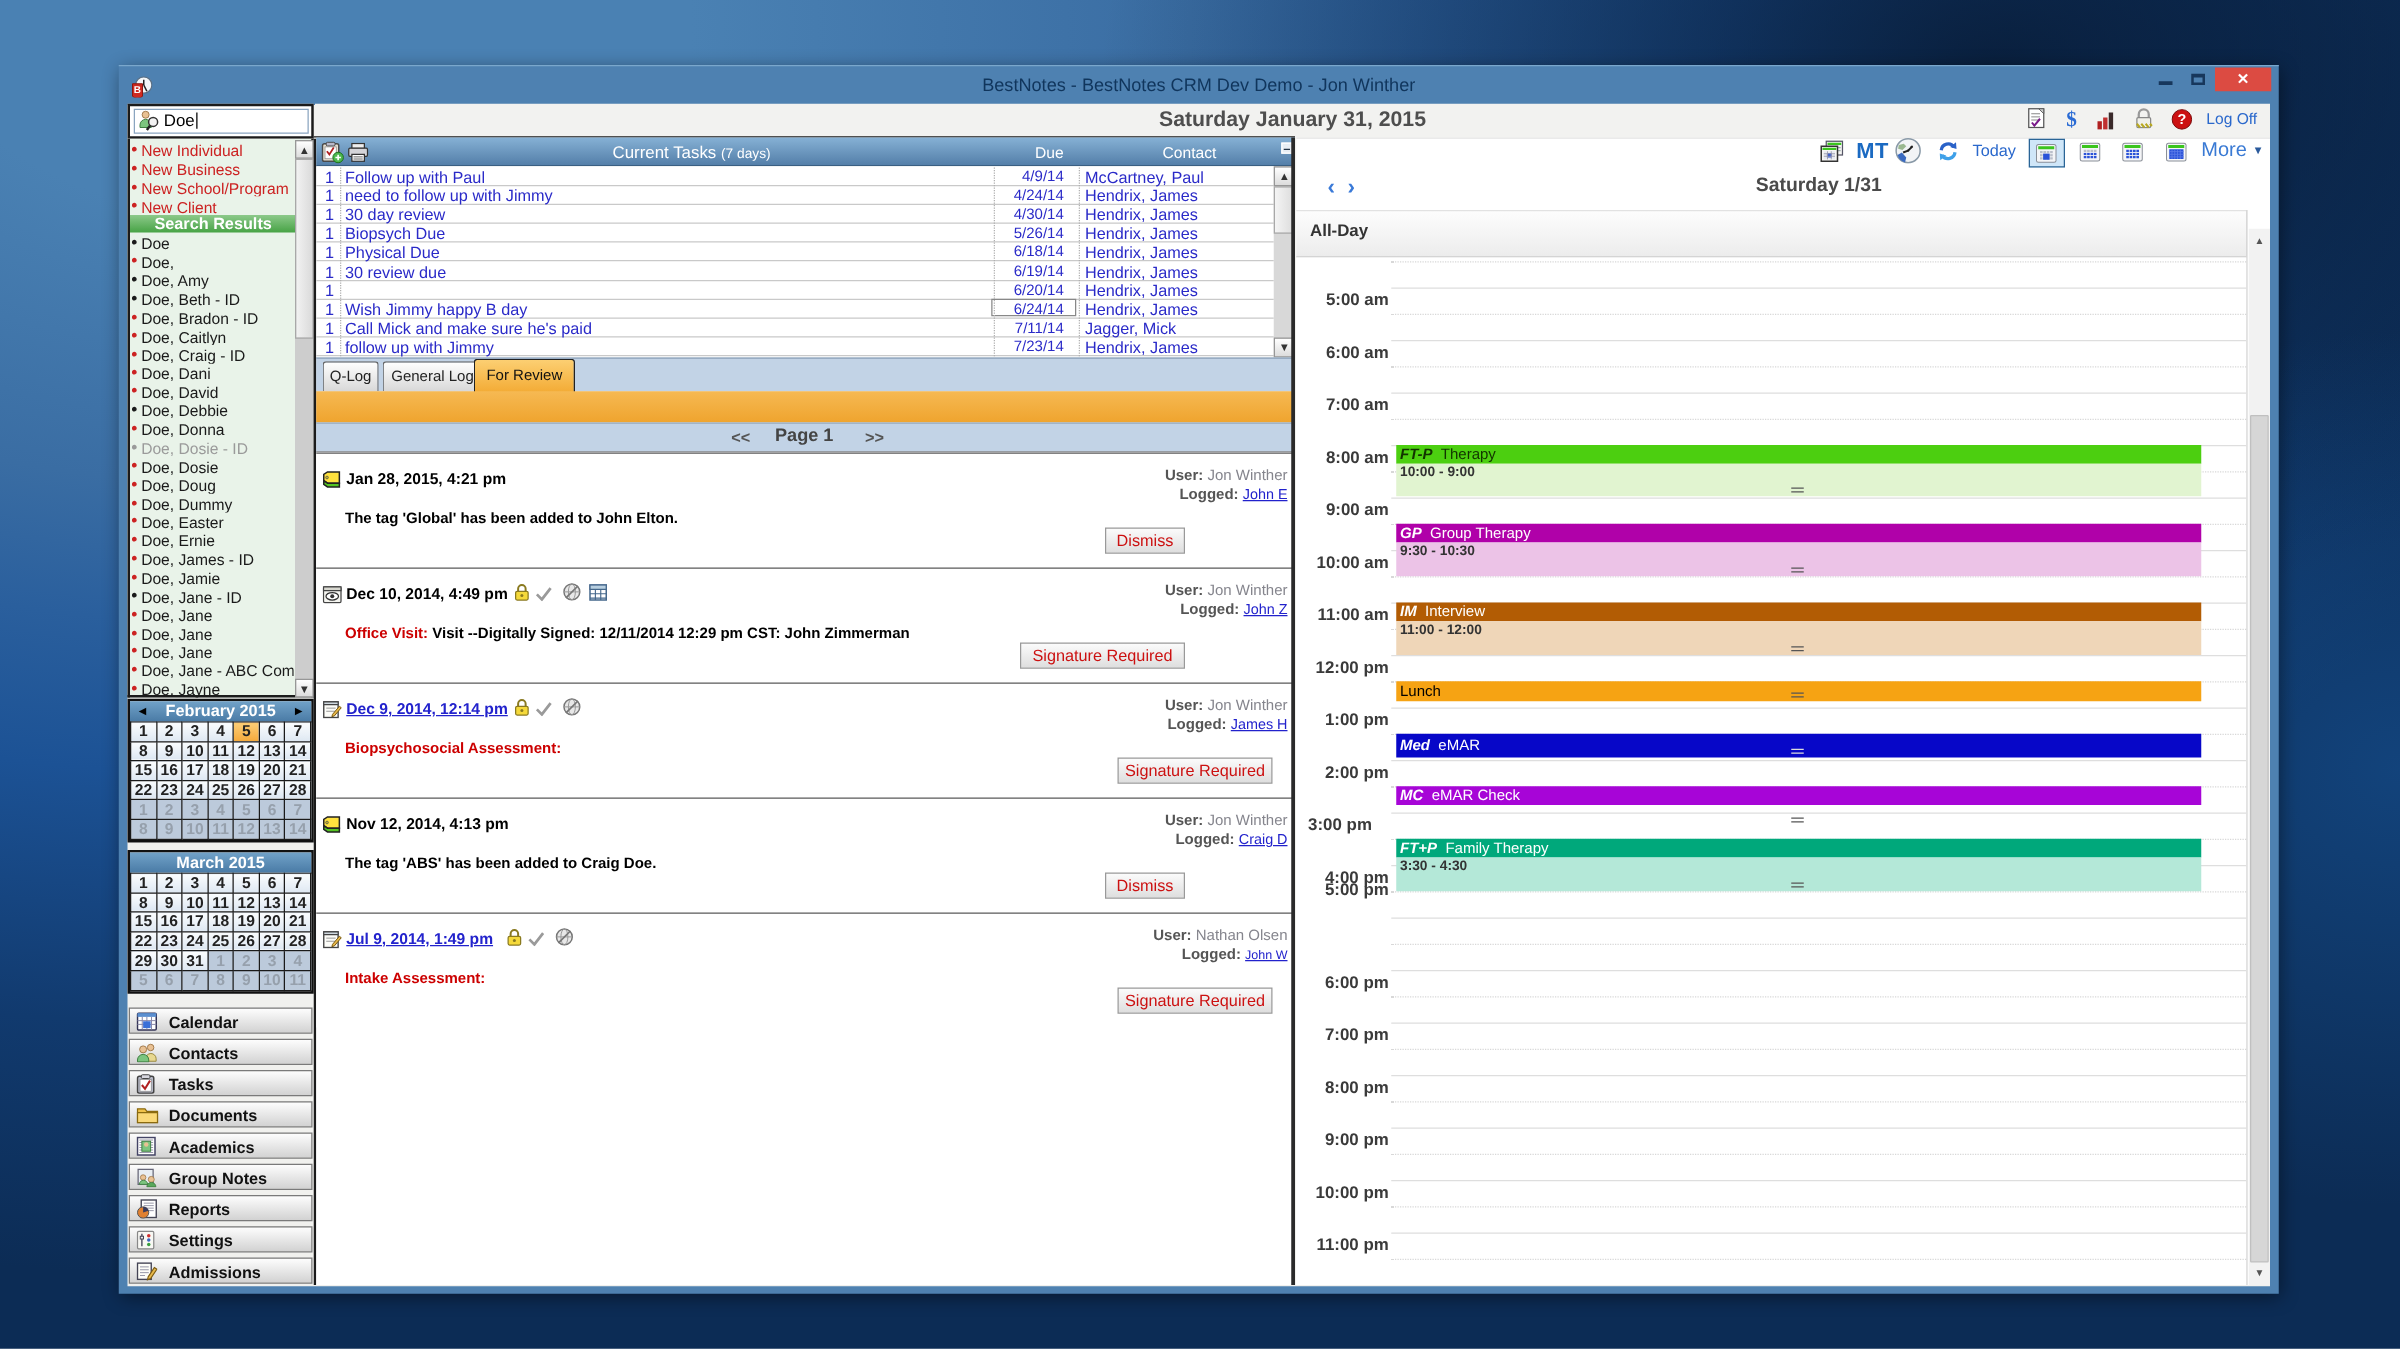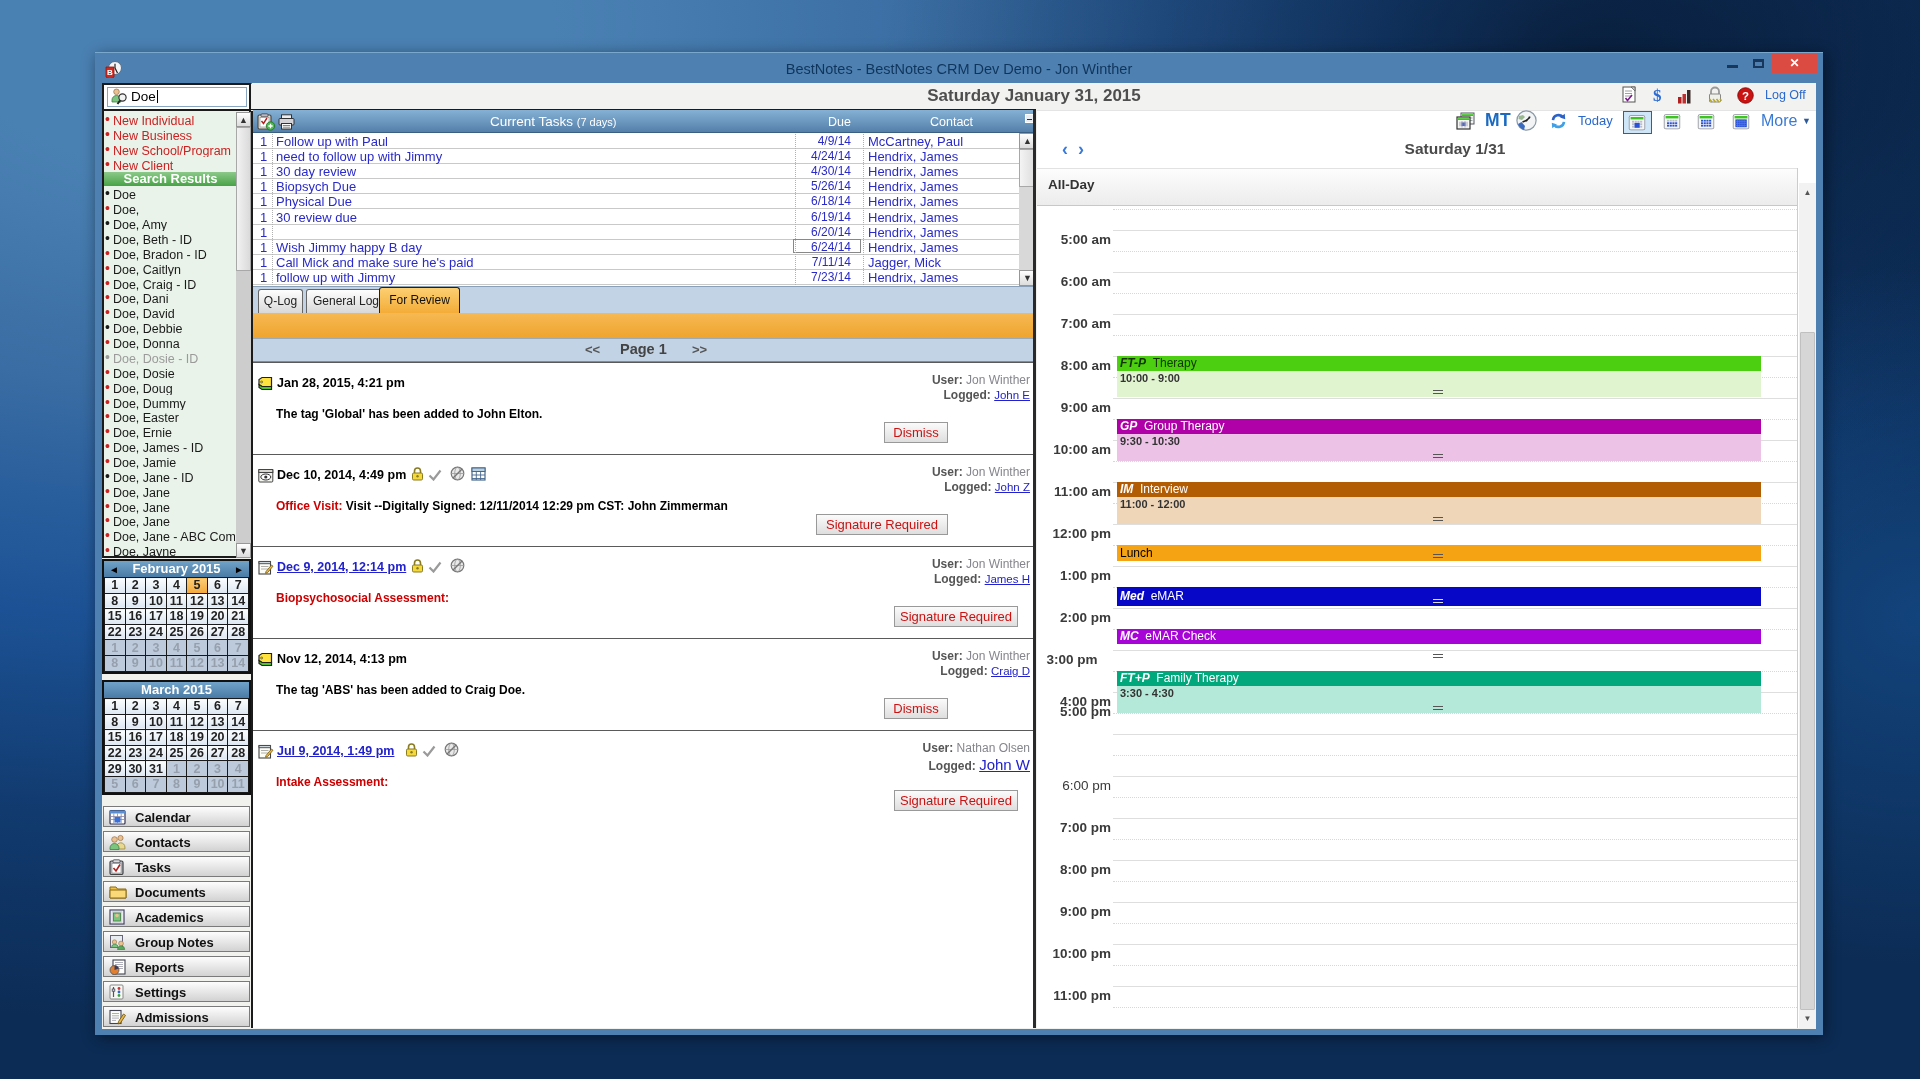--- a/index.html
+++ b/index.html
@@ -488,21 +488,21 @@
         <circle cx="6.5" cy="9.3" r="1.2" fill="#8a7a20"></circle>
       </svg><span style="display:inline-block;width:4px"></span><svg width="14" height="12" viewBox="0 0 14 12" style="">
         <path d="M1.5 6.5 l4 4 L12.5 1.5" stroke="#9a9a9a" stroke-width="2.2" fill="none"></path>
       </svg><span style="display:inline-block;width:8px"></span><svg width="15" height="15" viewBox="0 0 15 15" style="">
         <circle cx="7.5" cy="7.5" r="6.3" fill="#e8e8e8" stroke="#777" stroke-width="1.2"></circle>
         <ellipse cx="7.5" cy="7.5" rx="2.8" ry="6.3" fill="none" stroke="#999" stroke-width="0.8"></ellipse>
         <line x1="1.2" y1="7.5" x2="13.8" y2="7.5" stroke="#999" stroke-width="0.8"></line>
         <line x1="2.8" y1="12.3" x2="12.3" y2="2.8" stroke="#777" stroke-width="1.4"></line>
       </svg></span>
     <span style="position:absolute;right:6px;top:10px;font-size:12px;color:#85858d"><span style="font-weight:bold;color:#555">User:</span> Nathan Olsen</span>
-    <span style="position:absolute;right:6px;top:25px;font-size:12px;color:#85858d"><span style="font-weight:bold;color:#555">Logged:</span> <span style="color:#2222cc;text-decoration:underline;font-size:15px">John W</span></span>
+    <span style="position:absolute;right:6px;top:25px;font-size:12px;color:#85858d"><span style="font-weight:bold;color:#555">Logged:</span> <span style="color:#2222cc;text-decoration:underline;font-size:10px">John W</span></span>
     <span style="position:absolute;left:23px;top:44px;font-size:12px;font-weight:bold;color:#000"><span style="color:#cc0000">Intake Assessment:</span></span>
     <span style="position:absolute;left:641px;top:59px;width:124px;height:21px;background:linear-gradient(#fbfbfb,#dedede);border:1px solid #999;text-align:center;line-height:20px;font-size:13px;color:#cc1111">Signature Required</span>
   </div>
 <div class="abs" style="left:1033px;top:110px;width:3px;height:918px;background:#2a2a2a;"></div>
 <div class="abs" style="left:1037px;top:110px;width:779px;height:918px;background:#fff;"></div>
 <div class="abs" style="left:1037px;top:110px;width:779px;height:1px;background:#e4e4e4;"></div>
 <div class="abs" style="left:1456px;top:112px;width:18px;height:17px;"><svg width="19" height="18" viewBox="0 0 19 18" style="">
       <rect x="5" y="1" width="13" height="11" fill="#f6f6f4" stroke="#556" stroke-width="1"></rect>
       <rect x="6" y="2.2" width="11" height="1.8" fill="#3bc51e"></rect>
       <path d="M6.5 6 h10 M6.5 8.5 h10" stroke="#9aa" stroke-width="1"></path>
@@ -647,21 +647,21 @@
 <div class="abs" style="left:1033px;top:358px;width:78px;text-align:right;font-size:13.5px;font-weight:bold;color:#3a3a3a">8:00 am</div>
 <div class="abs" style="left:1033px;top:400px;width:78px;text-align:right;font-size:13.5px;font-weight:bold;color:#3a3a3a">9:00 am</div>
 <div class="abs" style="left:1033px;top:442px;width:78px;text-align:right;font-size:13.5px;font-weight:bold;color:#3a3a3a">10:00 am</div>
 <div class="abs" style="left:1033px;top:484px;width:78px;text-align:right;font-size:13.5px;font-weight:bold;color:#3a3a3a">11:00 am</div>
 <div class="abs" style="left:1033px;top:526px;width:78px;text-align:right;font-size:13.5px;font-weight:bold;color:#3a3a3a">12:00 pm</div>
 <div class="abs" style="left:1033px;top:568px;width:78px;text-align:right;font-size:13.5px;font-weight:bold;color:#3a3a3a">1:00 pm</div>
 <div class="abs" style="left:1033px;top:610px;width:78px;text-align:right;font-size:13.5px;font-weight:bold;color:#3a3a3a">2:00 pm</div>
 <div class="abs" style="left:1033px;top:652px;width:78px;text-align:center;font-size:13.5px;font-weight:bold;color:#3a3a3a">3:00 pm</div>
 <div class="abs" style="left:1033px;top:694px;width:78px;text-align:right;font-size:13.5px;font-weight:bold;color:#3a3a3a">4:00 pm</div>
 <div class="abs" style="left:1033px;top:704px;width:78px;text-align:right;font-size:13.5px;font-weight:bold;color:#3a3a3a">5:00 pm</div>
-<div class="abs" style="left:1033px;top:778px;width:78px;text-align:right;font-size:13.5px;font-weight:normal;color:#3a3a3a">6:00 pm</div>
+<div class="abs" style="left:1033px;top:778px;width:78px;text-align:right;font-size:13.5px;font-weight:bold;color:#3a3a3a">6:00 pm</div>
 <div class="abs" style="left:1033px;top:820px;width:78px;text-align:right;font-size:13.5px;font-weight:bold;color:#3a3a3a">7:00 pm</div>
 <div class="abs" style="left:1033px;top:862px;width:78px;text-align:right;font-size:13.5px;font-weight:bold;color:#3a3a3a">8:00 pm</div>
 <div class="abs" style="left:1033px;top:904px;width:78px;text-align:right;font-size:13.5px;font-weight:bold;color:#3a3a3a">9:00 pm</div>
 <div class="abs" style="left:1033px;top:946px;width:78px;text-align:right;font-size:13.5px;font-weight:bold;color:#3a3a3a">10:00 pm</div>
 <div class="abs" style="left:1033px;top:988px;width:78px;text-align:right;font-size:13.5px;font-weight:bold;color:#3a3a3a">11:00 pm</div>
 <div class="abs" style="left:1117px;top:356px;width:644px;height:41px">
     <div style="height:15px;background:#4ccf10;color:#123300;font-size:12px;line-height:15px;padding-left:3px;white-space:nowrap"><span style="font-weight:bold;font-style:italic">FT-P</span>&nbsp;&nbsp;Therapy</div>
     <div style="height:26px;background:#e1f4d0;font-size:11px;font-weight:bold;color:#333;padding:1px 0 0 3px">10:00 - 9:00</div>
     <div style="position:absolute;left:316px;bottom:3px;width:10px;height:4px;border-top:1px solid #555;border-bottom:1px solid #555"></div>
   </div>

